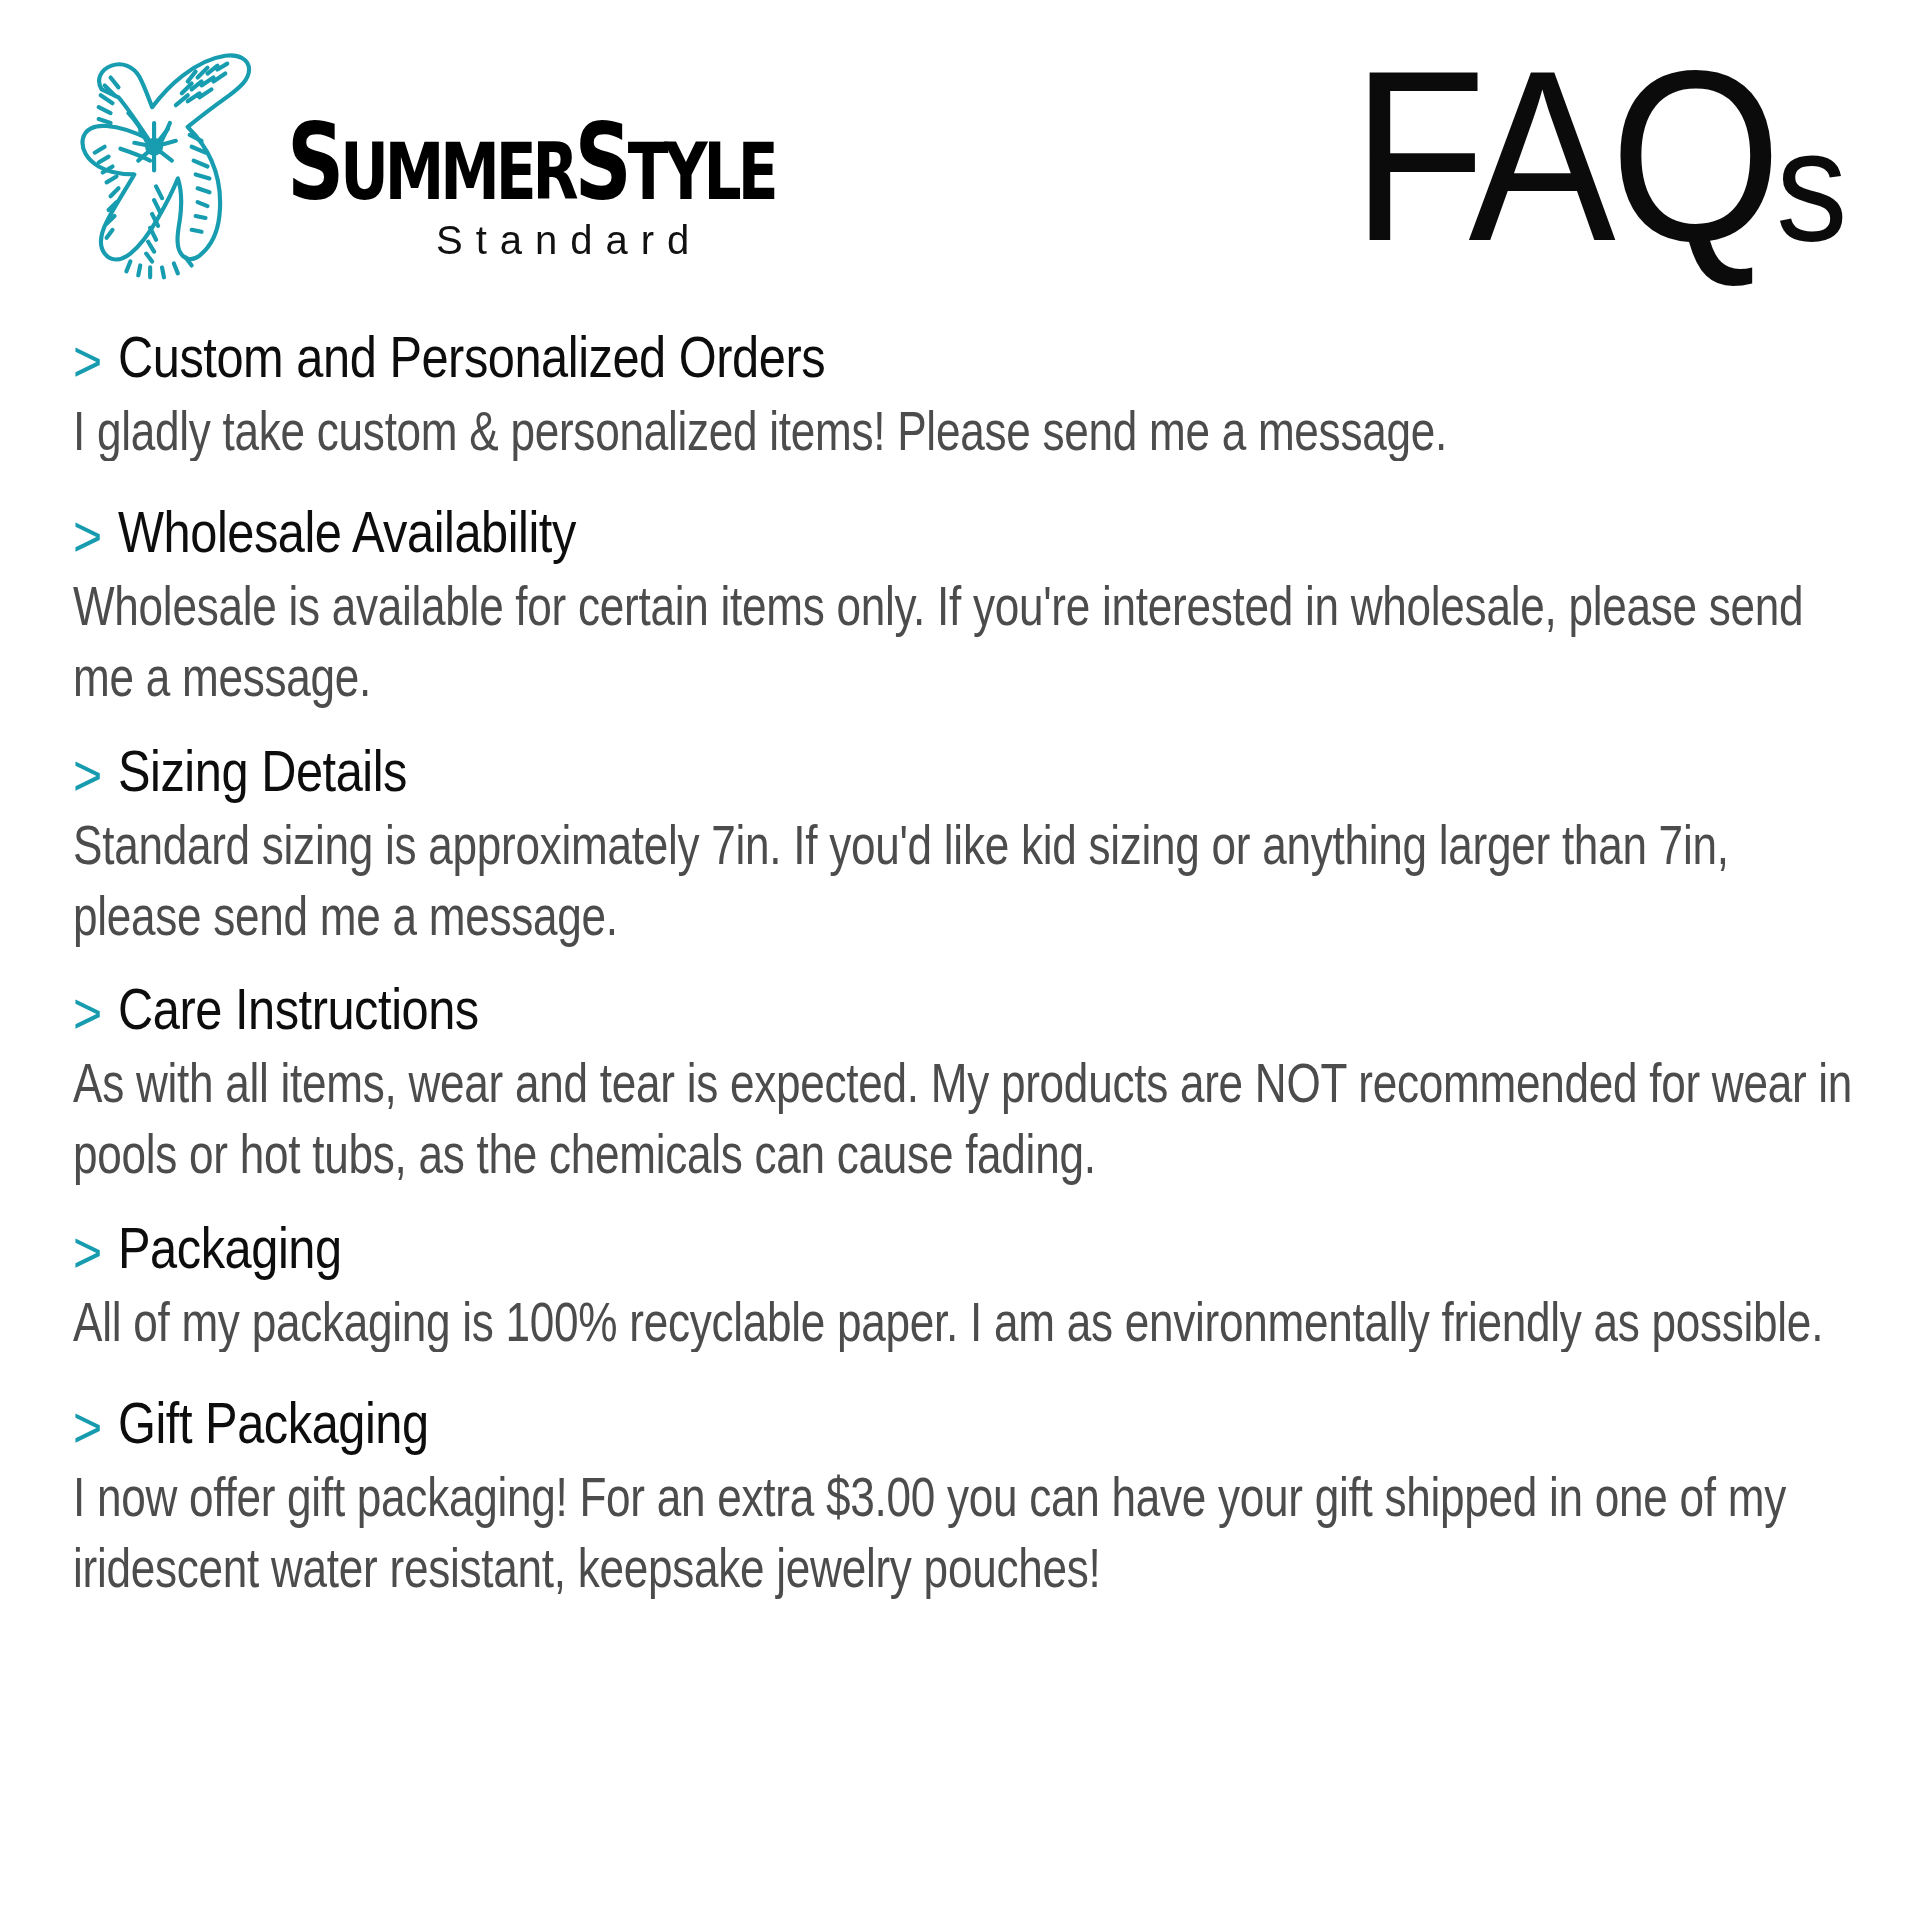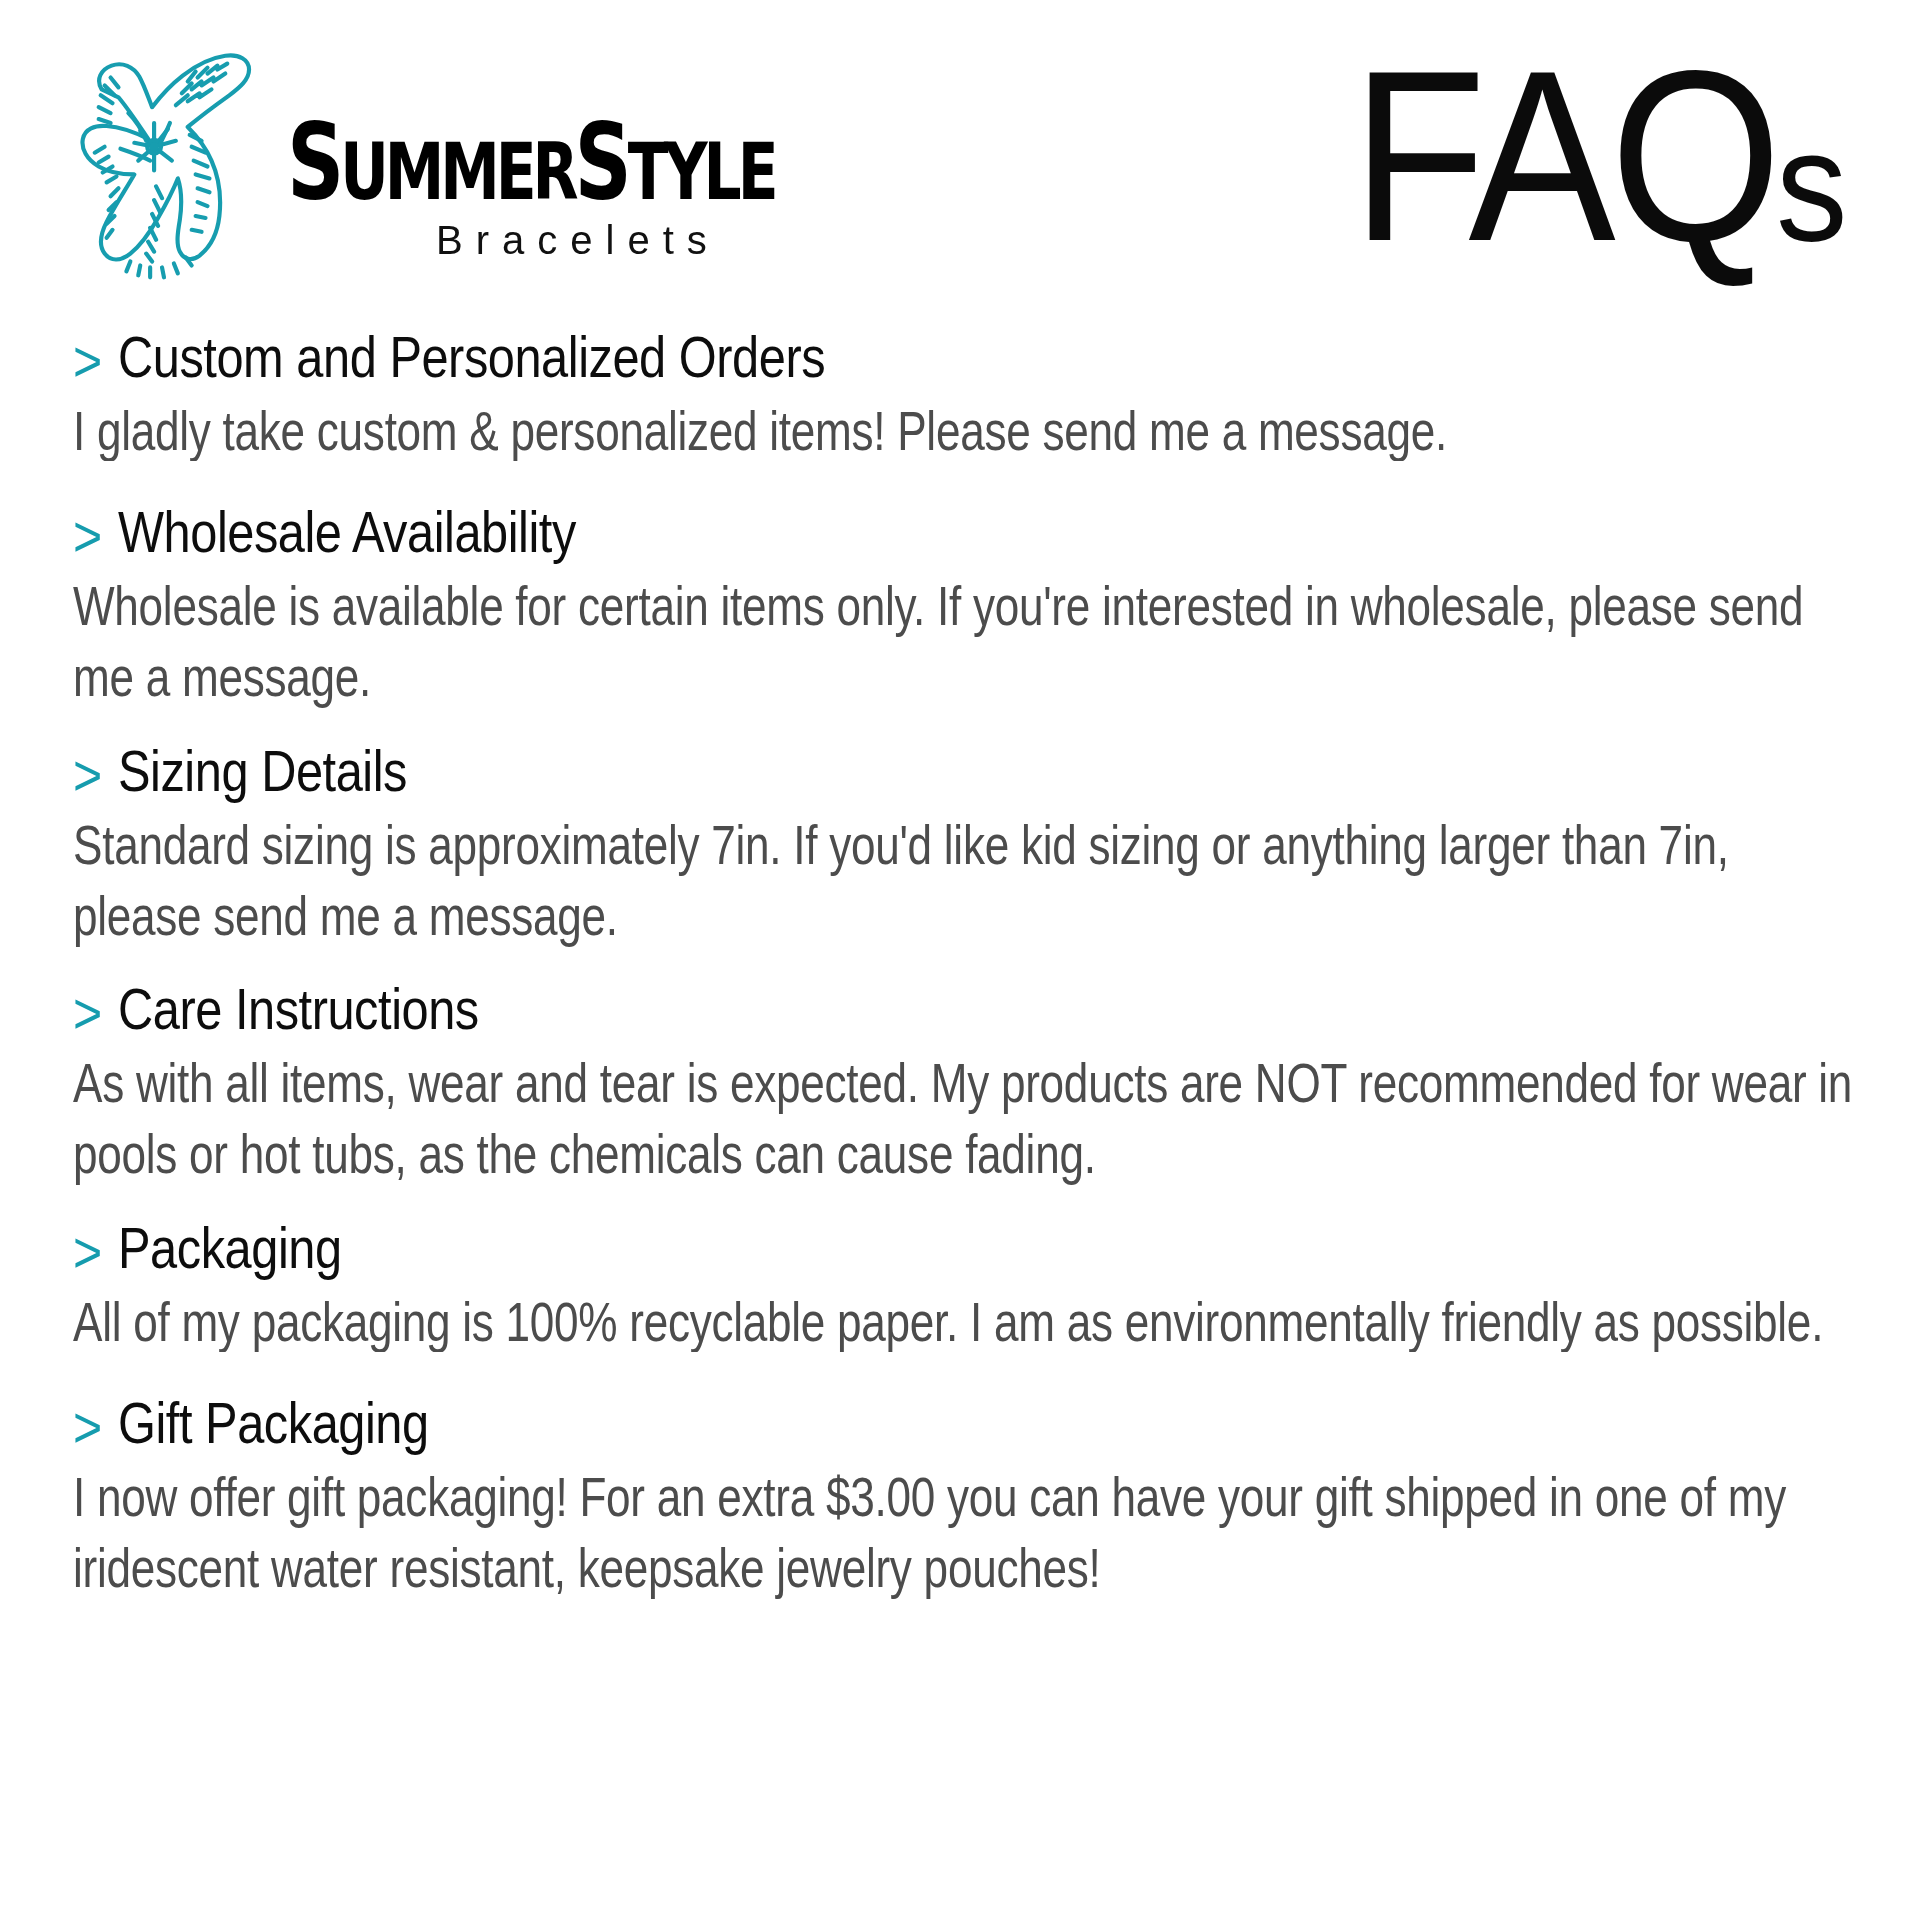--- a/index.html
+++ b/index.html
@@ -199,21 +199,21 @@
 
             <path d="M58 86 C66 94 72 104 76 114"></path>
             <path d="M100 96 C96 106 92 112 90 118"></path>
             <path d="M50 122 C62 126 72 130 80 134"></path>
           </g>
         </svg>
       </div>
 
       <div class="brand-words">
         <div class="brand-name"><span class="cap">S</span><span class="sml">UMMER</span><span class="cap">S</span><span class="sml">TYLE</span></div>
-        <div class="brand-sub">Bracelets</div>
+        <div class="brand-sub">Standard</div>
       </div>
 
     </div>
 
     <div class="faq-title"><span>FAQ</span><span class="q-small">s</span></div>
 
   </div>
 
   <div class="faq-list">
 

